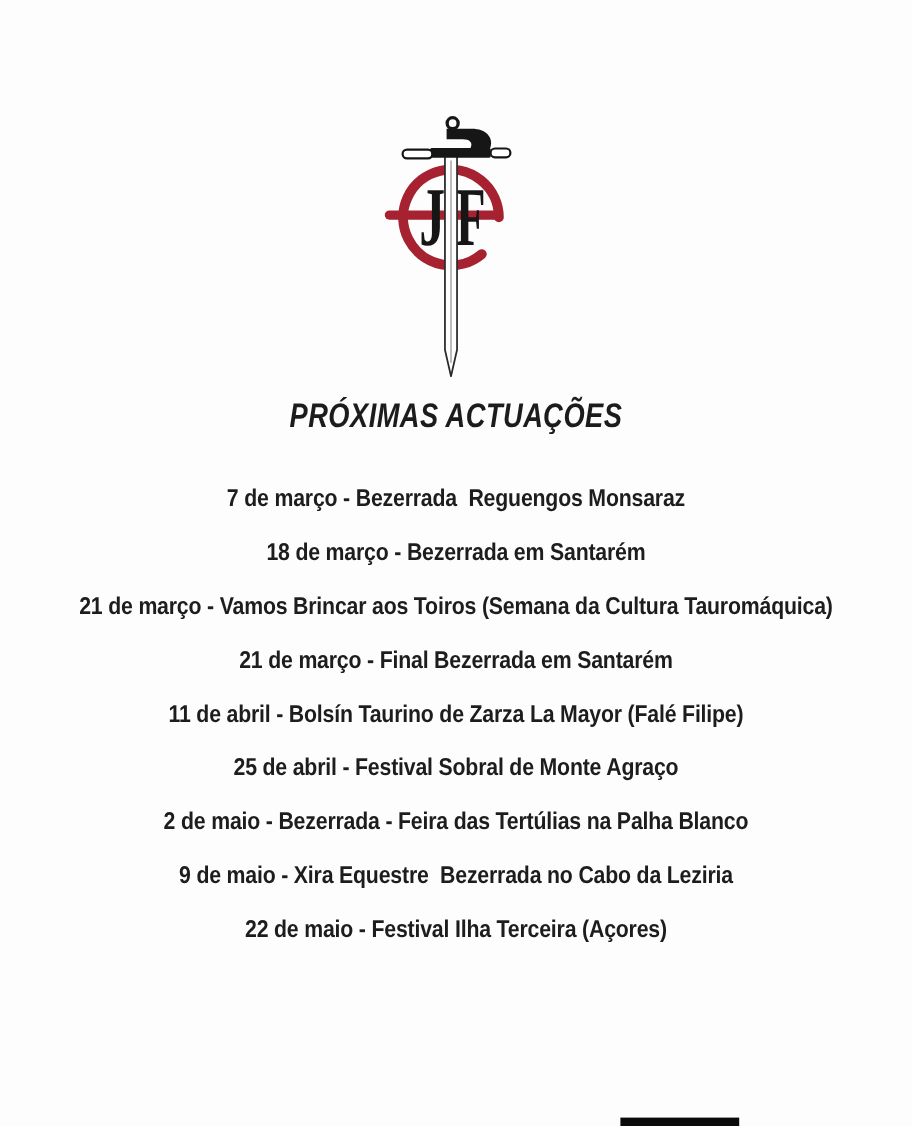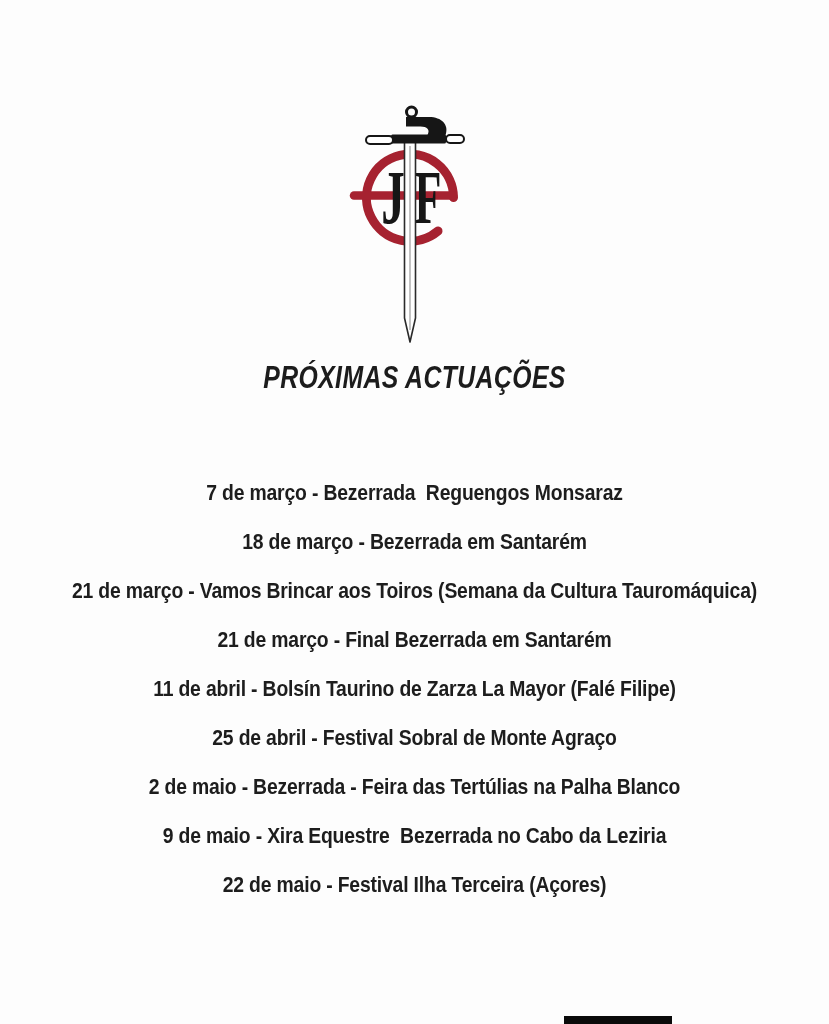--- a/index.html
+++ b/index.html
@@ -28,21 +28,21 @@
     line-height:40px;
     font-weight:bold;
     font-style:italic;
     color:#1c1c1c;
     transform:scaleX(0.8);
     letter-spacing:0.5px;
     white-space:pre;
   }
   .events{
     position:absolute;
-    left:0;right:0;top:478px;
+    left:0;right:0;top:438px;
   }
   .event{
     height:30px;
     line-height:30px;
     margin-bottom:19px;
     text-align:center;
     font-size:22px;
     font-weight:bold;
     color:#1d1d1d;
     letter-spacing:-0.2px;

